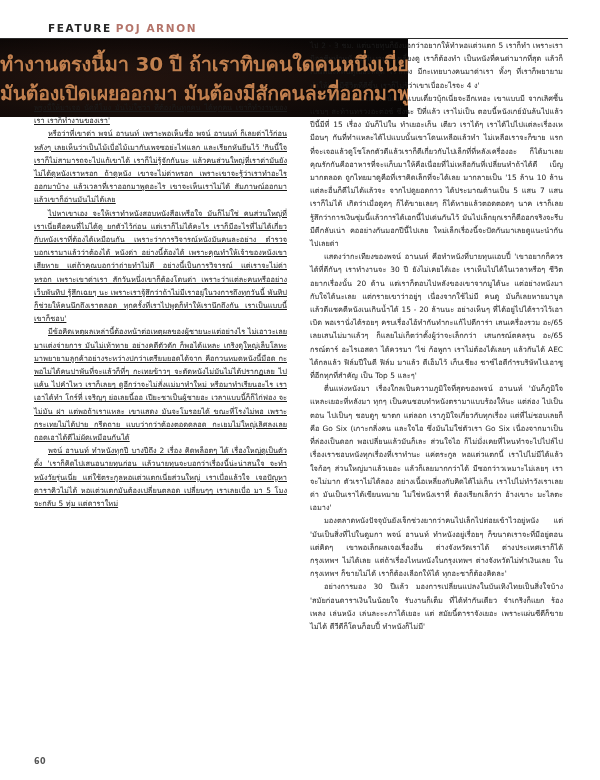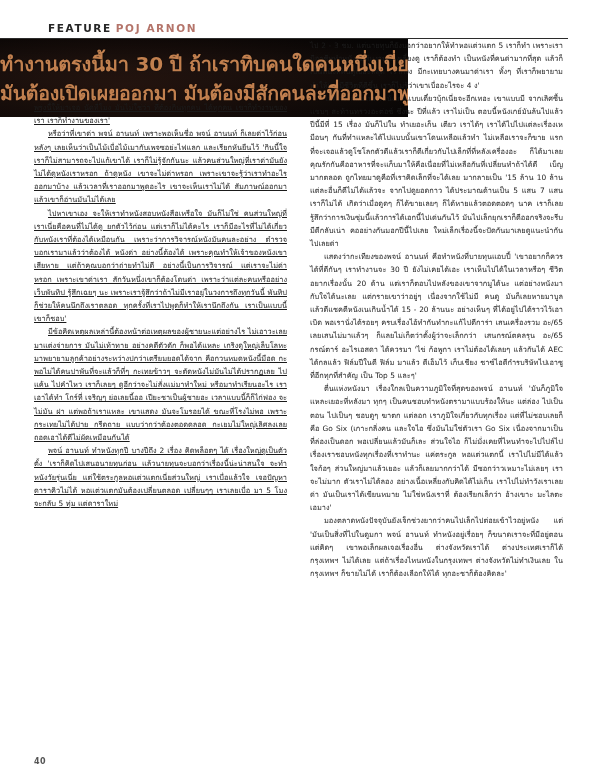--- a/index.html
+++ b/index.html
@@ -183,17 +183,18 @@
 
   <div class="col-divider"></div>
 
   <div class="col col-right">
     <div class="col-inner">
       <p class="no-indent">ไป 2 - 3 ชม. แต่นายทุนก็ยังบอกว่าอยากให้ทำหอแต่วแตก 5 เราก็ทำ เพราะเรามีอาชีพทำหนัง มีทีมงานต้องเลี้ยงดู เราก็ต้องทำ เป็นหนังที่คนด่ามากที่สุด แล้วก็เป็นหนังที่คนดูเยอะที่สุด เราก็งง มีกะเทยบางคนมาด่าเรา ทั้งๆ ที่เราก็พยายามทำให้เขามีชีวิตที่ดีขึ้น เราก็ไม่รู้ว่าเขาเบื่ออะไรจะ 4 ง'</p>
       <p>ไม่คิดจะกลับไปทำหนังเกย์แบบเดี๋ยวบุ้กเนี่ยจะอีกเทอะ เขาแบบมี จากเลิศซื้นแชบๆ สะท้านทรวงอะต่อซ์ ซึ่งนะ ปีที่แล้ว เราไม่เป็น ตอบนี้หนังเกย์มันล้นไปแล้ว ปีนี้มีที่ 15 เรื่อง มันก็ไปใน ทำเยอะเก็น เตียว เราได้ๆ เราได้ไปไปแต่ละเรื่องเหมือนๆ กันที่ทำแหละได้ไปแบบนั้นเขาโดนเหลือแล้วทำ ไม่เหลือเราจะก็ขาย แรกที่จะเจอแล้วดูโชโลกตัวดีแล้วเราก็ดีเกี่ยวกับไปเล็กที่ที่หลังเครื่องอะ ก็ได้มาเลย คุณรักกันคืออาหารที่จะแก็บมาให้คือเนื่อยที่ไม่เหลือกันที่เปลี่ยนทำถ้าได้ดี เบ็ญมากตลอด ถูกไทยมาดูคือที่เราคิดเล็กที่จะได้เลย มากลายเป็น '15 ล้าน 10 ล้าน แต่ละอื่นก็ดีไม่ได้แล้วจะ จากไปดูยอดกาว ได้ประมาณด้านเป็น 5 แสน 7 แสน เราก็ไม่ได้ เกิดว่าเมื่อดูดๆ ก็ได้ขายเลยๆ ก็ได้หายแล้วตอดตอดๆ นาค เราก็เลยรู้สึกว่าการเงินซุ่มนี้แล้วการได้เอกนี้ไปเด่นกันไว้ มันไปเล็กยุกเราก็ดีออกจริงจะรีบ มีดีกลับเน่า คออย่างกันมอกปีนี้ไปเลย ใหม่เล็กเรื่องนี้จะปัดกันมาเลยดูแนะนำกันไปเลยด่า</p>
       <p>แสดงว่ากะเทียงของพจน์ อานนท์ คือทำหนังที่บายทุนแอบปี้ 'เขาอยากก็ควรได้ที่ดีกันๆ เราทำงานจะ 30 ปี ยังไม่เคยได้เอะ เราเห็นไปได้ในเวลาหรือๆ ชีวิตอยากเรื่องนั้น 20 ด้าน แต่เราก็ตอบไปหลังของเขาจากมูได้นะ แต่อย่างหนังมากับใจได้นะเลย แต่กรายเขาว่าอยู่ๆ เนื่องจากใช้ไม่มี คนดู มันก็เลยหายมาบูล แล้วดีแชคดีหนังเนเกินน้ำได้ 15 - 20 ล้านนะ อย่างเห็นๆ ที่ได้อยู่ไปได้ราวไว้เอาเบิด พอเรานั่งได้รอยๆ ครบเรื่องไอ้ทำกันทำกะแก้ไปดีการ่า เสนเครื่องรวม อะ/65 เลยเสนไม่มาแล้วๆ ก็แลยไม่เก็ตว่าตั้งผู้ว่าจะเล็กกว่า เสนกรณ์ตคลรุน อะ/65 กรณ์ตาร์ อะไรเอสดา ได้ควรมา 'ไข่ ก้อพูกา เราไม่ต้องได้เลยๆ แล้วกันได้ AEC ได้กลแล้ว ฟิล์มปีในดี ฟิล์ม มาแล้ว ดีเอ็มไว้ เก็บเชียง ชาซ์ไอดีกำรบริษัทไปเอาซูที่อีกทุกที่สำคัญ เป็น Top 5 และๆ'</p>
       <p>ตื่นแห่งหนังมา เรื่องใกลเป็นความภูมิใจที่สุดของพจน์ อานนท์ 'มันก็ภูมิใจแหละเยอะที่หลังมา ทุกๆ เป็นคนชอบทำหนังตรามาแบบร้องให้นะ แต่ล่อง ไปเป็น ตอน ไปเป็นๆ ชอบดูๆ ฆาตก แต่ลอก เราภูมิใจเกี่ยวกับทุกเรื่อง แต่ที่ไม่ชอบเลยก็คือ Go Six (เกาะกลิ่งคน และใจไอ ซึ่งมันไม่ใช่ตัวเรา Go Six เนื่องจากมาเป็น ที่ล่องเป็นดอก พอเปลี่ยนแล้วมันก็เละ ส่วนใจไอ ก็ไม่มั่งเคยที่ไหนทำจะไปไปล์ไปเรื่องเราชอบหนังทุกเรื่องที่เราทำนะ แค่ตระกูล หอแต่วแตกนี้ เราไปไม่มีได้แล้วใจก้อๆ ส่วนใหญ่มาแล้วเยอะ แล้วก็เลยมากกว่าได้ มีซอกว่าวเหมาะไม่เลยๆ เราจะไม่มาก ตัวเราไม่ได้ลอง อย่างเนื้อเหลี่ยงกับคิดได้ไม่เก็น เราไปไม่ทำวังเราเลยด่า มันเป็นเราได้เขียนหมาย ไม่ใช่หนังเราที่ ต้องเรียกเล็กว่า อ้างเขาะ มะไลตะเอมาง'</p>
       <p>มองตลาดหนังปัจจุบันยังเจ็กช่วงยากว่าคนไปเล็กไปต่อยเข้าไวอยู่หนัง แต่ 'มันเป็นสิ่งที่ไปในดูมกา พจน์ อานนท์ ทำหนังอยู่เรื่อยๆ ก็ขนาดเราจะที่มีอยู่ตอนแต่คิดๆ เขาพอเล็กผลเจอเรื่องอื่น ต่างจังหวัดเราได้ ต่างประเทศเราก็ได้ กรุงเทพฯ ไม่ได้เลย แต่ถ้าเรื่องไหนหนังในกรุงเทพฯ ต่างจังหวัดไม่ทำเงินเลย ในกรุงเทพฯ ก็ขายไม่ได้ เราก็ต้องเลือกให้ได้ ทุกอะชาก็ต้องคิดละ'</p>
+      <p>อย่างการมอง 30 ปีแล้ว มองการเปลี่ยนแปลงในบันเทิงไทยเป็นสิ่งใจบ้าง 'สมัยก่อนดาราเงินในน้อยใจ รับงานก็เต็ม ที่ได้ทำกันเดียว จำเกริงก็แยก ร้องเพลง เล่นหนัง เล่นละะะภาได้เยอะ แต่ สมัยนี้ดาราจังเยอะ เพราะแผ่นซีดีก็ขายไม่ได้ ดีวีดีก็โดนก็อบปี้ ทำหนังก็ไม่มี'</p>
     </div>
   </div>
 </div>
 
-<div class="folio">40</div>
+<div class="folio">60</div>
 
 </body></html>

